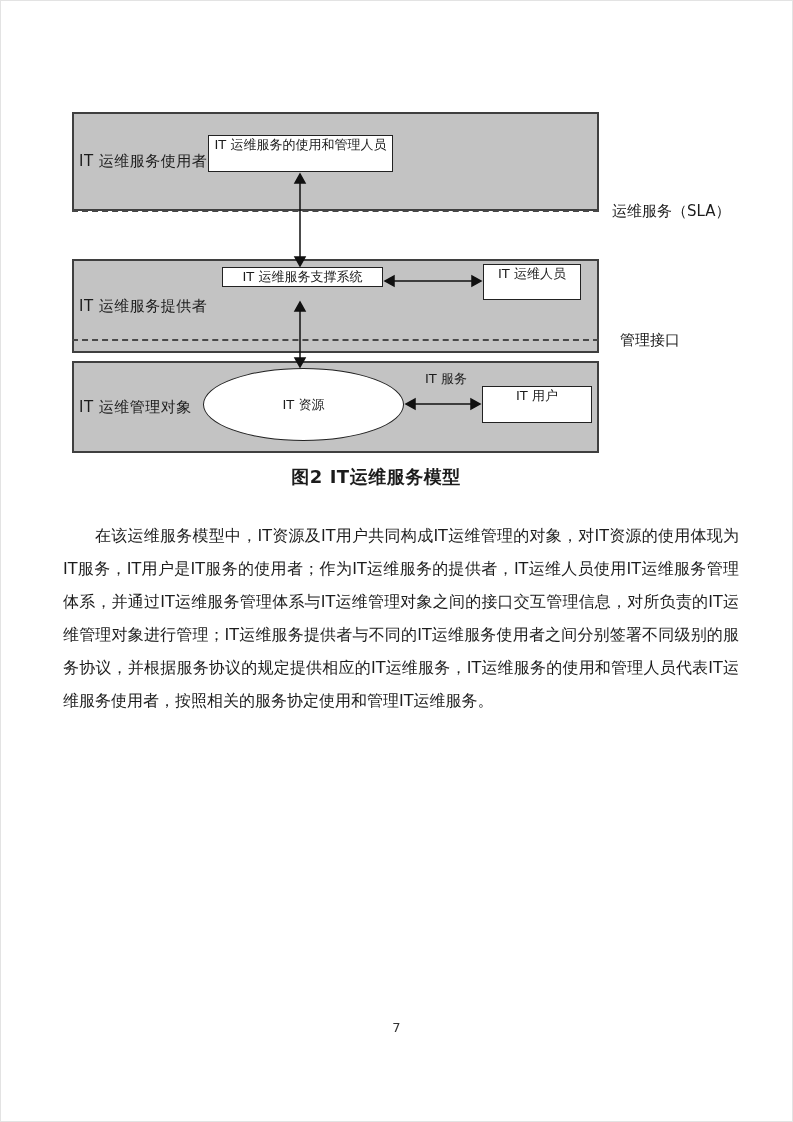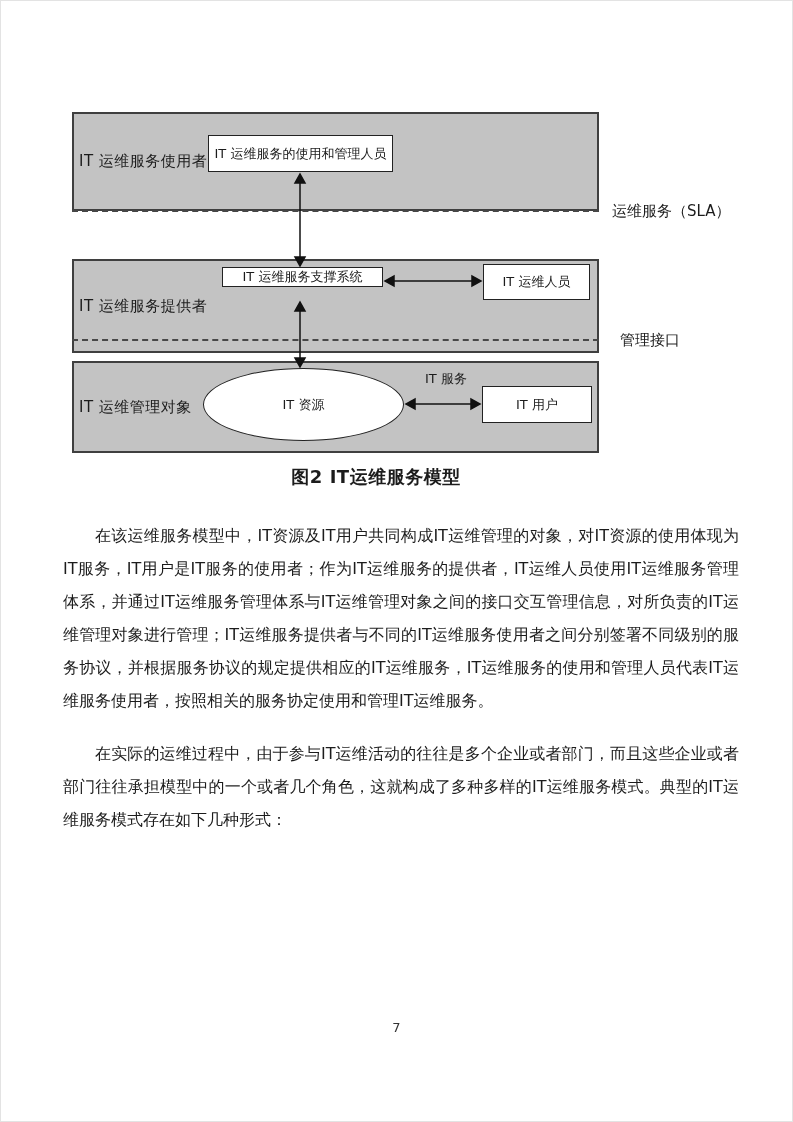--- a/index.html
+++ b/index.html
@@ -25,26 +25,26 @@
   .band-providers{top:228px;height:94px;margin-top:31px;}
   .band-objects{top:361px;height:92px;}
   .band-label{
     font-size:15px;letter-spacing:.5px;
     padding-left:5px;white-space:nowrap;
   }
   .dbox{
     position:absolute;background:#ffffff;
     border:1.5px solid #222222;
     box-sizing:border-box;
-    display:flex;align-items:center;justify-content:center;
+    display:flex;align-items:flex-start;justify-content:center;
     font-size:13px;white-space:nowrap;
   }
   .box-usage-staff{left:208px;top:135px;width:185px;height:37px;}
   .box-support-system{left:222px;top:267px;width:161px;height:20px;}
-  .box-ops-staff{left:483px;top:264px;width:107px;height:36px;}
+  .box-ops-staff{left:483px;top:264px;width:98px;height:36px;}
   .box-it-user{left:482px;top:386px;width:110px;height:37px;}
   .ellipse-resource{
     position:absolute;left:203px;top:368px;width:201px;height:73px;
     background:#ffffff;border:1.5px solid #222222;border-radius:50%;
     box-sizing:border-box;
     display:flex;align-items:center;justify-content:center;
     font-size:13px;
   }
   .sep{
     position:absolute;left:72px;width:527px;height:0;
@@ -147,18 +147,17 @@
         <polygon points="415,399 415,409 406,404"></polygon>
         <polygon points="471,399 471,409 480,404"></polygon>
       </g>
     </svg>
 
     <div class="figure-caption">图2 IT运维服务模型</div>
   </div>
 
   <div class="content">
     <p>在该运维服务模型中，IT资源及IT用户共同构成IT运维管理的对象，对IT资源的使用体现为IT服务，IT用户是IT服务的使用者；作为IT运维服务的提供者，IT运维人员使用IT运维服务管理体系，并通过IT运维服务管理体系与IT运维管理对象之间的接口交互管理信息，对所负责的IT运维管理对象进行管理；IT运维服务提供者与不同的IT运维服务使用者之间分别签署不同级别的服务协议，并根据服务协议的规定提供相应的IT运维服务，IT运维服务的使用和管理人员代表IT运维服务使用者，按照相关的服务协定使用和管理IT运维服务。</p>
-    <p>在实际的运维过程中，由于参与IT运维活动的往往是多个企业或者部门，而且这些企业或者部门往往承担模型中的一个或者几个角色，这就构成了多种多样的IT运维服务模式。典型的IT运维服务模式存在如下几种形式：</p>
   </div>
 
   <div class="page-number">7</div>
 
 </div>
 
 </body></html>

